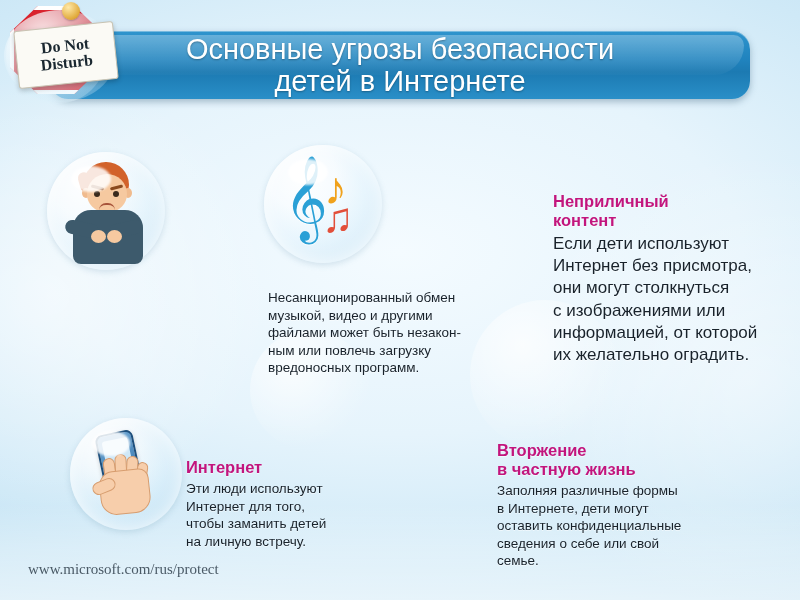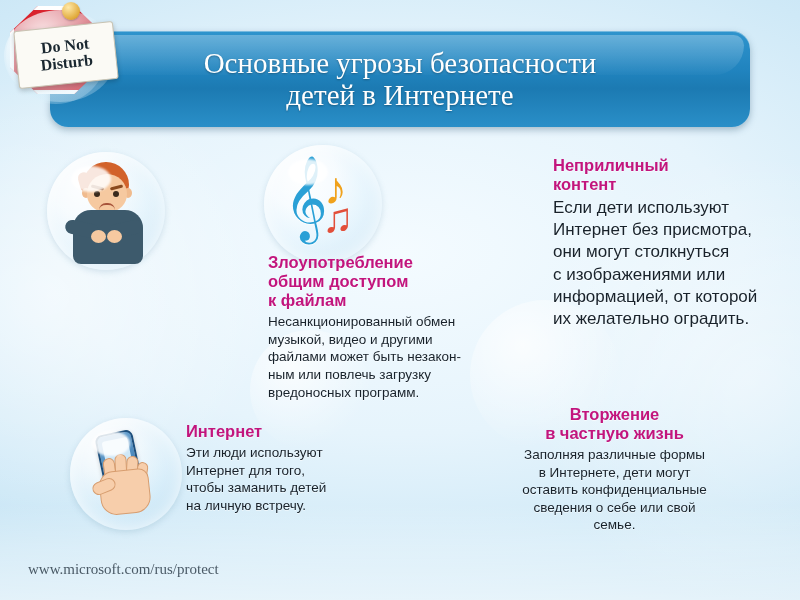--- a/index.html
+++ b/index.html
@@ -56,28 +56,27 @@
     background: linear-gradient(180deg, rgba(255,255,255,0) 0%, rgba(255,255,255,0.30) 45%, rgba(255,255,255,0.55) 100%);
     pointer-events: none;
   }
 
   
   #title-bar {
     position: absolute;
     left: 50px;
     top: 31px;
     width: 700px;
-    height: 96px;
+    height: 68px;
     border-radius: 18px;
     background: linear-gradient(180deg, #2f94cd 0%, #2083be 42%, #1c7ab2 60%, #2a8fc8 100%);
     box-shadow: 0 3px 7px rgba(40,80,110,0.35), inset 0 1px 0 rgba(255,255,255,0.35);
     display: flex;
     align-items: center;
     justify-content: center;
-    font-family: Liberation Serif, serif;
   }
   #title-bar::after {
     content: "";
     position: absolute;
     left: 6px; right: 6px; top: 4px;
     height: 40px;
     border-radius: 14px 14px 40px 40px;
     background: linear-gradient(180deg, rgba(255,255,255,0.28), rgba(255,255,255,0.02));
     pointer-events: none;
   }
@@ -89,20 +88,21 @@
     line-height: 1.12;
     text-align: center;
     padding: 0 26px;
     text-shadow: 0 1px 2px rgba(0,0,0,0.30);
     white-space: pre-line;
   }
 
   
   .block {
     position: absolute;
+    margin-top: 36px;
   }
   .block-head {
     color: #c2157d;
     font-weight: bold;
     font-size: 16.5px;
     line-height: 1.16;
     white-space: pre-line;
     margin: 0 0 3px 0;
     text-shadow: 0 1px 0 rgba(255,255,255,0.6);
   }
@@ -112,21 +112,21 @@
     line-height: 1.30;
     white-space: pre-line;
     text-shadow: 0 1px 0 rgba(255,255,255,0.55);
   }
 
   
   #blk-bully   { left: 48px;  top: 272px; width: 205px; }
   #blk-share   { left: 268px; top: 253px; width: 215px; }
   #blk-content { left: 553px; top: 156px; width: 226px; }
   #blk-pred    { left: 186px; top: 422px; width: 215px; }
-  #blk-privacy { left: 497px; top: 405px; width: 235px; text-align: center; }
+  #blk-privacy { left: 497px; top: 405px; width: 235px; }
 
   #blk-content .block-body { font-size: 17px; }
   #blk-privacy .block-head { font-size: 16.5px; }
 
   
   .bubble {
     position: absolute;
     border-radius: 50%;
     background:
       radial-gradient(circle at 32% 26%, rgba(255,255,255,0.95) 0%, rgba(255,255,255,0.55) 28%, rgba(221,241,252,0.45) 55%, rgba(185,221,242,0.42) 78%, rgba(255,255,255,0.25) 100%);
@@ -365,23 +365,20 @@
     <div class="bubble-back"></div>
     <div class="dnd-knob"></div>
     <div class="dnd-card">
       <div class="dnd-line1">Do Not</div>
       <div class="dnd-line2">Disturb</div>
     </div>
   </div>
 
 
   <div class="block" id="blk-share">
-    <div class="block-head">Злоупотребление
-общим доступом
-к файлам</div>
     <div class="block-body">Несанкционированный обмен
 музыкой, видео и другими
 файлами может быть незакон-
 ным или повлечь загрузку
 вредоносных программ.</div>
   </div>
 
   <div class="block" id="blk-content">
     <div class="block-head">Неприличный
 контент</div>

